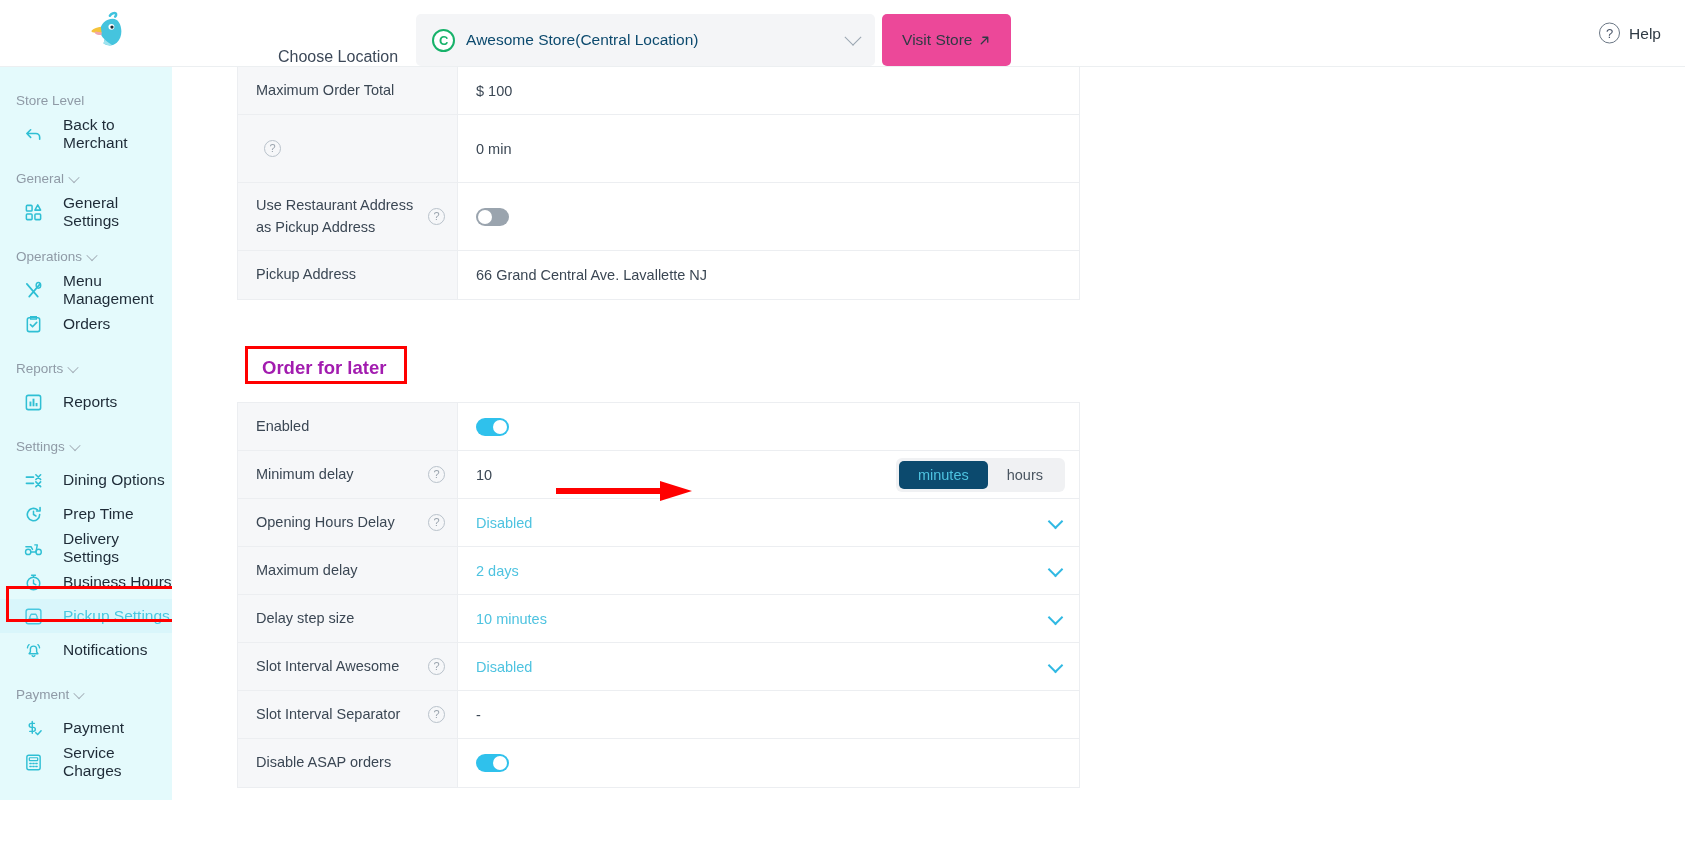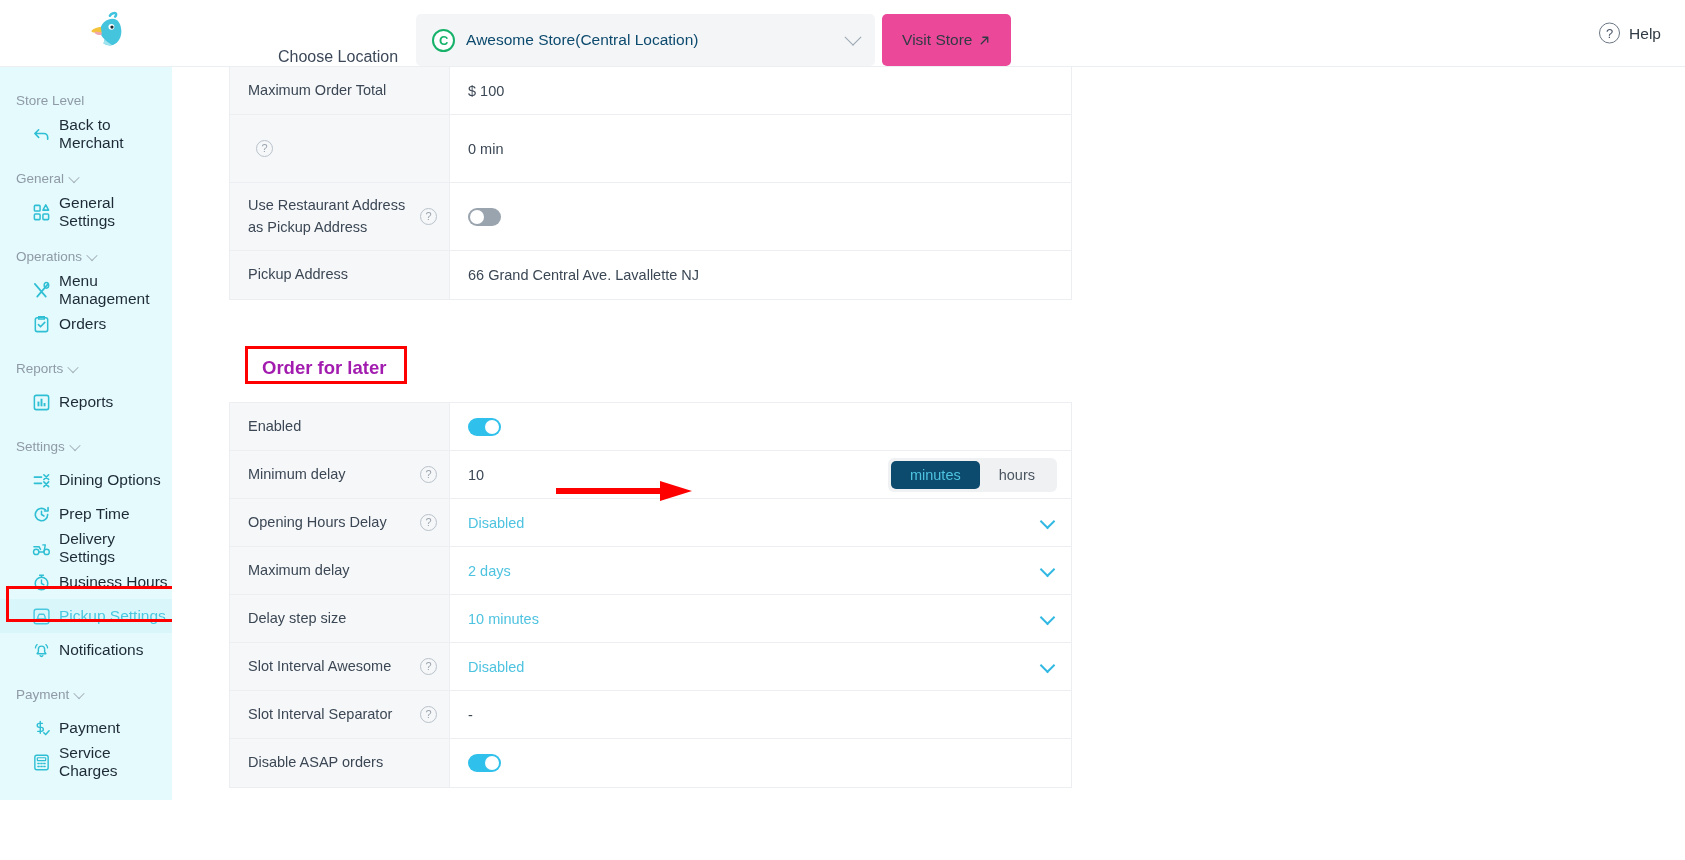--- a/index.html
+++ b/index.html
@@ -92,22 +92,22 @@
     margin: 0 0 9px 0;
     cursor: pointer;
   }
   .grp-head .cv {
     width: 8px; height: 8px;
     border-right: 1.4px solid #a6b0ba;
     border-bottom: 1.4px solid #a6b0ba;
     transform: rotate(45deg) translate(-1px,-1px);
   }
   .nav-item {
-    display: flex; align-items: center; gap: 8px;
-    height: 34px; padding-left: 32px;
+    display: flex; align-items: center; gap: 20px;
+    height: 34px; padding-left: 24px;
     font-size: 15.5px; color: #1e2b37;
     cursor: pointer; position: relative;
   }
   .nav-item .ic { width: 19px; height: 19px; flex: 0 0 auto; display:block; color:#2fbfd4; }
   .nav-item.active { color: #49c8e0; background: #d9f6fb; }
   .nav-item.active .ic { color: #49c8e0; }
   .spacer-12 { height: 20px; }
 
   
   .hl-box {
@@ -118,21 +118,21 @@
   #hl-pickup { left: 6px; top: 519px; width: 202px; height: 36px; }
 
   
   .main {
     position: absolute; top: 67px; left: 214px;
     width: 1471px; height: 733px;
     background: #ffffff;
     overflow: hidden;
   }
   .card {
-    margin-left: 15px;
+    margin-left: 23px;
     width: 843px;
     border: 1px solid #eceef1;
     border-top: none;
     background: #fff;
   }
   .card.second { border-top: 1px solid #eceef1; margin-top: 0; }
 
   .row {
     display: flex;
     border-bottom: 1px solid #eceef1;

